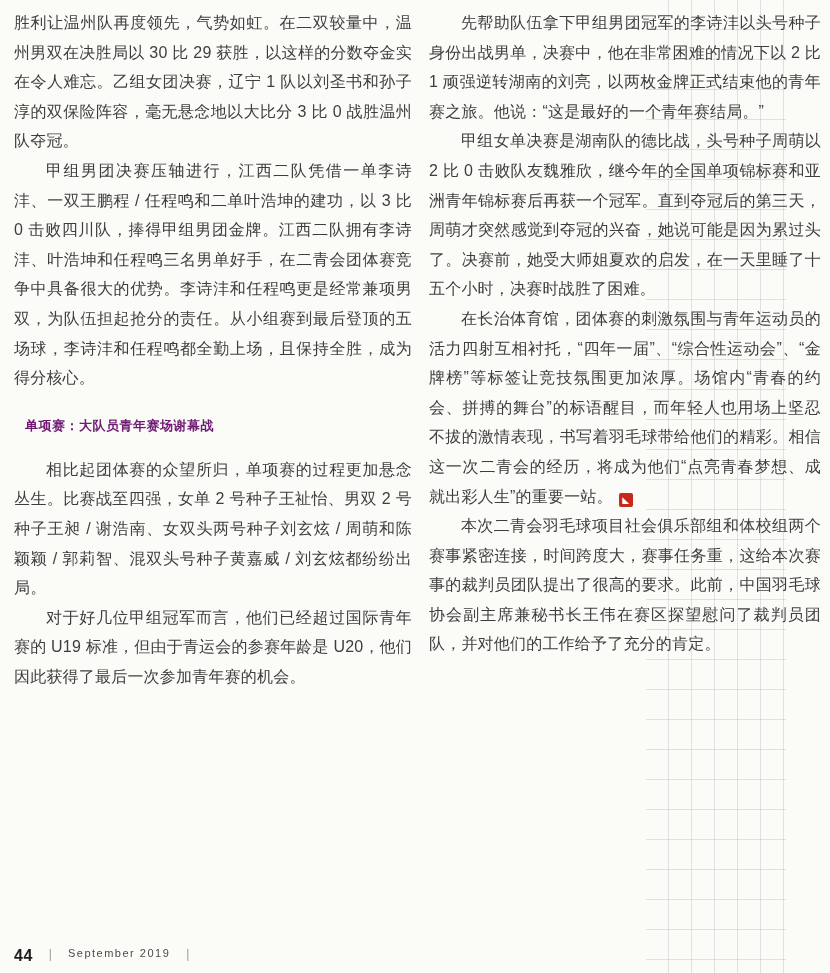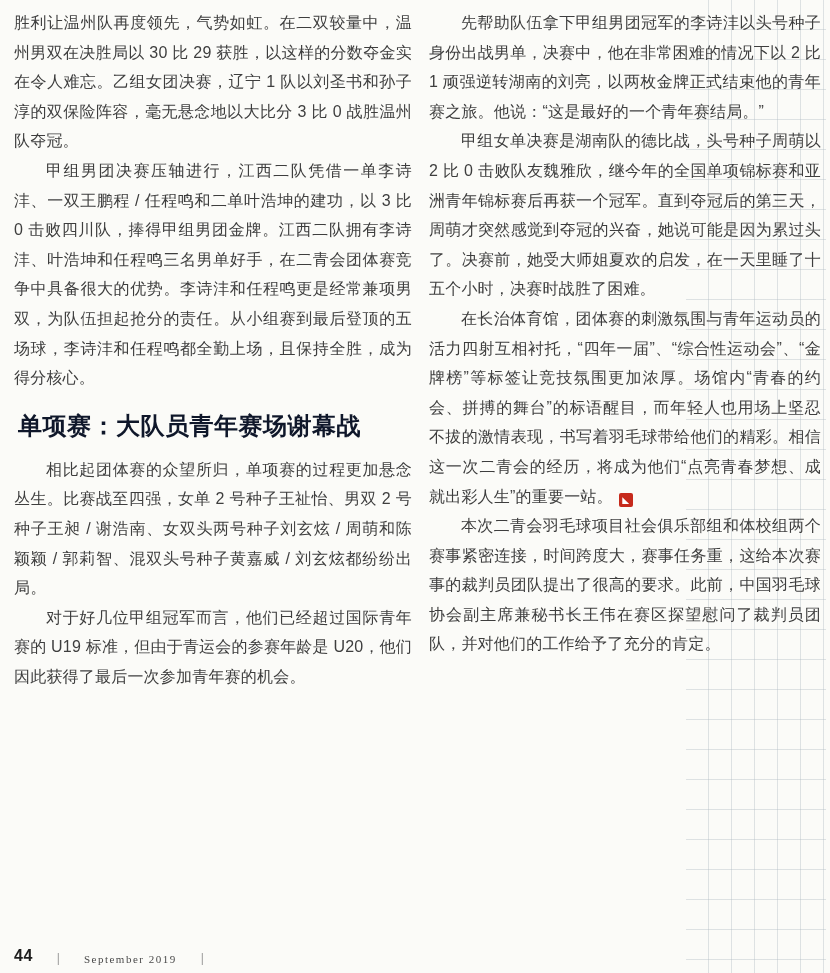--- a/index.html
+++ b/index.html
@@ -9,21 +9,20 @@
     height: 973px;
     overflow: hidden;
     background: #fbfbf8;
     font-family: "Liberation Sans", "DejaVu Sans", sans-serif;
   }
   .page {
     position: relative;
     width: 786px;
     height: 973px;
     background: #fbfbf8;
-    padding-left: 40px;
   }
   
   .grid-overlay {
     position: absolute;
     top: 0;
     right: 0;
     width: 140px;
     height: 973px;
     background-image:
       repeating-linear-gradient(to right, transparent 0px, transparent 22px, rgba(173,184,192,0.38) 22px, rgba(173,184,192,0.38) 23px),
@@ -49,25 +48,25 @@
     margin: 0;
     font-size: 16px;
     line-height: 29.6px;
     color: #3e3e3e;
     text-align: justify;
     letter-spacing: 0.2px;
     word-break: break-all;
   }
   .indent { text-indent: 2em; }
   .section-heading {
-    margin: 17px 0 13px 4px;
-    font-size: 24px;
+    margin: 17px 0 13px 11px;
+    font-size: 13px;
     line-height: 32px;
     font-weight: bold;
-    color: #0f172a;
+    color: #701a75;
     letter-spacing: 0.5px;
   }
   .end-mark {
     display: inline-block;
     width: 14px;
     height: 14px;
     margin-left: 6px;
     background: #c62a1c;
     border-radius: 2px;
     color: #ffffff;
@@ -76,40 +75,39 @@
     text-align: center;
     vertical-align: -1px;
     text-indent: 0;
   }
   .footer {
     position: absolute;
     left: 14px;
     bottom: 8px;
     z-index: 1;
     display: flex;
-    align-items: flex-end;
-    gap: 24px;
+    align-items: flex-start;
+    gap: 16px;
     white-space: nowrap;
   }
   .footer .page-num {
     font-weight: bold;
     font-size: 16px;
     color: #1d1d1d;
     letter-spacing: 0.5px;
   }
   .footer .divider {
     color: #9a9a9a;
     font-size: 12px;
     font-weight: 300;
   }
   .footer .issue {
     font-size: 11px;
     color: #4a4a4a;
     letter-spacing: 1.5px;
-    font-family: Liberation Serif, serif;
   }
 </style>
 </head>
 <body>
 
 <div class="page">
 
   <div class="grid-overlay"></div>
 
   <div class="content">

